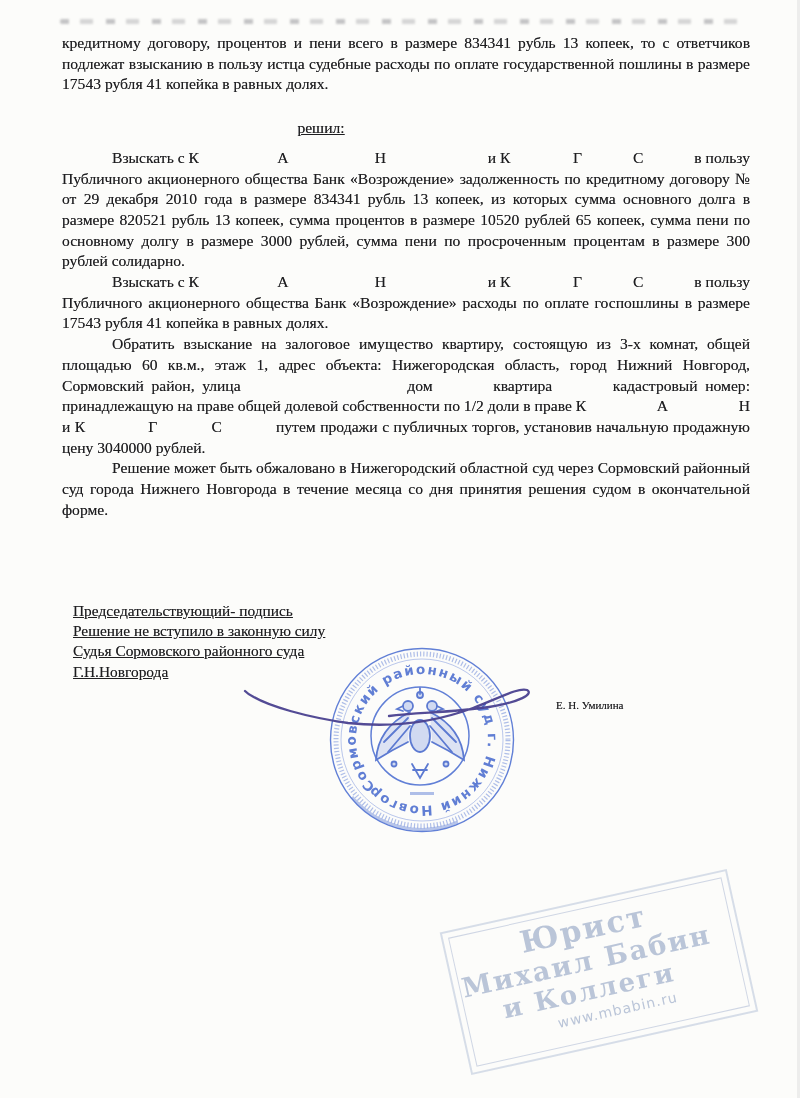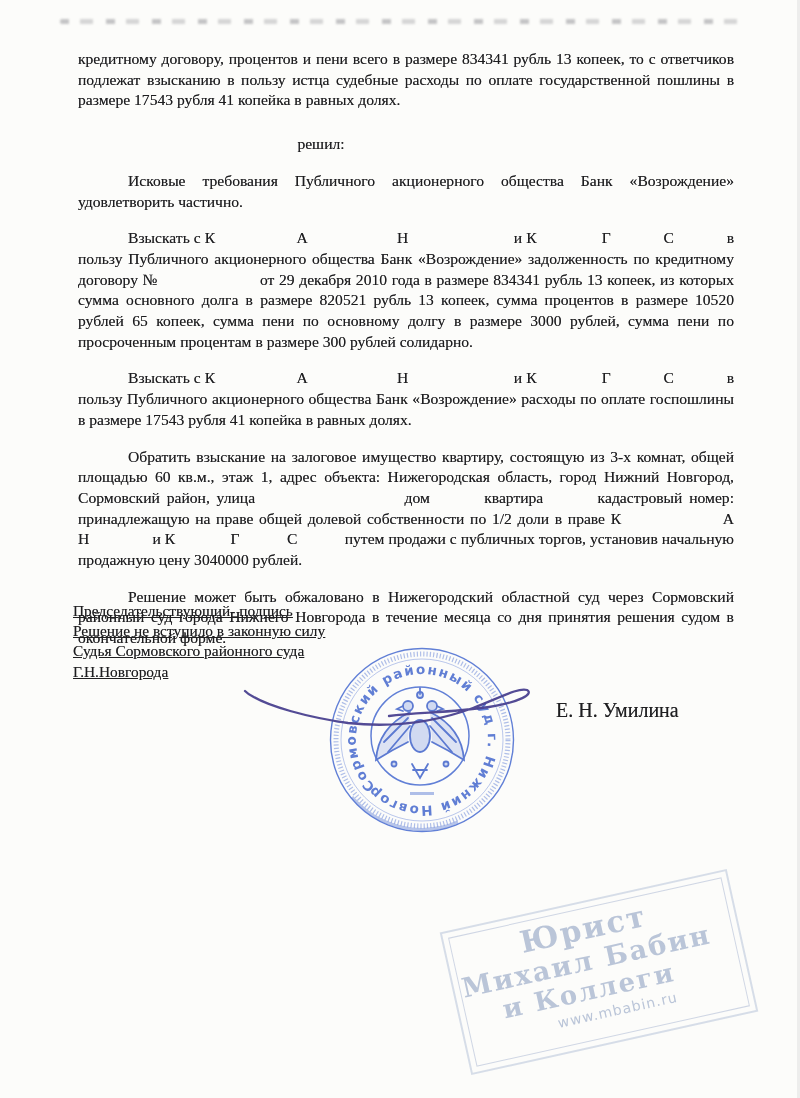--- a/index.html
+++ b/index.html
@@ -18,36 +18,36 @@
     background:repeating-linear-gradient(90deg,
       rgba(50,50,60,.65) 0 9px, transparent 9px 20px,
       rgba(50,50,60,.45) 20px 33px, transparent 33px 46px);
     filter:blur(1.3px); opacity:.42; border-radius:2px;
   }
   .body-text {
     position:absolute; left:62px; top:33px; width:688px;
     font-size:15.6px; line-height:20.7px; text-align:justify;
   }
   .body-text p {
-    margin:16px; white-space:pre-wrap;
+    margin:0; white-space:pre-wrap;
     text-shadow:0 0 .5px rgba(35,35,40,.65);
   }
   p.indent { text-indent:50px; }
   p.heading {
     text-align:center; text-indent:0; padding-right:170px;
-    margin-top:23px; margin-bottom:9px;
+    margin-top:23px; margin-bottom:9px;text-decoration:underline;
   }
   .sig-block {
     position:absolute; left:73px; top:601px;
     font-size:15.4px; line-height:20.2px;
     text-shadow:0 0 .5px rgba(35,35,40,.6);
     text-decoration:underline;
   }
   .judge-name {
-    position:absolute; left:556px; top:699px; font-size:20px;
+    position:absolute; left:556px; top:699px; font-size:11px;
     text-shadow:0 0 .5px rgba(35,35,40,.6);
   }
   svg.overlay { position:absolute; left:0; top:0; pointer-events:none; }
   .watermark {
     position:absolute; left:452px; top:899px; width:294px; height:146px;
     transform:rotate(-12.5deg);
     border:2px solid rgba(158,174,205,.40); padding:5px;
   }
   .watermark-inner {
     width:100%; height:100%;
@@ -68,21 +68,20 @@
 </head>
 <body>
 
 <div class="page">
 
   <div class="scan-artifact"></div>
 
   <div class="body-text">
     <p>кредитному договору, процентов и пени всего в размере 834341 рубль 13 копеек, то с ответчиков подлежат взысканию в пользу истца судебные расходы по оплате государственной пошлины в размере 17543 рубля 41 копейка в равных долях.</p>
     <p class="heading">решил:</p>
-    <p class="indent">Исковые требования Публичного акционерного общества Банк «Возрождение» удовлетворить частично.</p>
     <p class="indent">Взыскать с К                    А                      Н                          и К                Г             С             в пользу Публичного акционерного общества Банк «Возрождение» задолженность по кредитному договору №                      от 29 декабря 2010 года в размере 834341 рубль 13 копеек, из которых сумма основного долга в размере 820521 рубль 13 копеек, сумма процентов в размере 10520 рублей 65 копеек, сумма пени по основному долгу в размере 3000 рублей, сумма пени по просроченным процентам в размере 300 рублей солидарно.</p>
     <p class="indent">Взыскать с К                    А                      Н                          и К                Г             С             в пользу Публичного акционерного общества Банк «Возрождение» расходы по оплате госпошлины в размере 17543 рубля 41 копейка в равных долях.</p>
     <p class="indent">Обратить взыскание на залоговое имущество квартиру, состоящую из 3-х комнат, общей площадью 60 кв.м., этаж 1, адрес объекта: Нижегородская область, город Нижний Новгород, Сормовский район, улица                      дом        квартира        кадастровый номер:                                принадлежащую на праве общей долевой собственности по 1/2 доли в праве К                  А                  Н                и К              Г            С            путем продажи с публичных торгов, установив начальную продажную цену 3040000 рублей.</p>
     <p class="indent">Решение может быть обжаловано в Нижегородский областной суд через Сормовский районный суд города Нижнего Новгорода в течение месяца со дня принятия решения судом в окончательной форме.</p>
   </div>
 
   <div class="sig-block">
     <div>Председательствующий- подпись</div>
     <div>Решение не вступило в законную силу</div>
     <div>Судья Сормовского районного суда</div>

